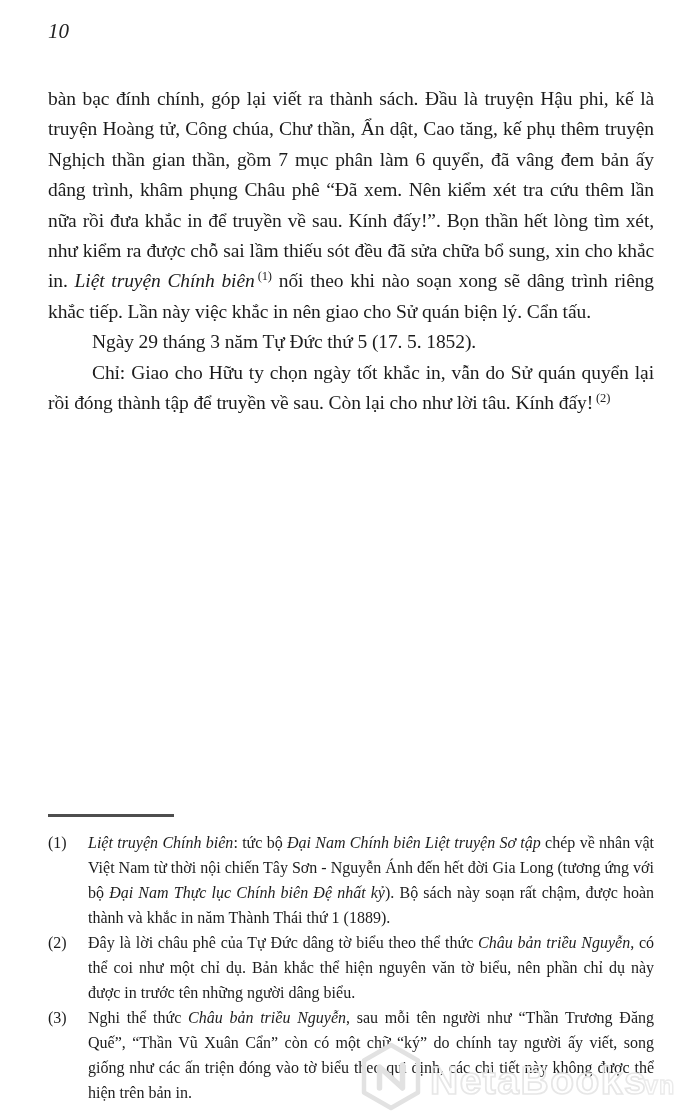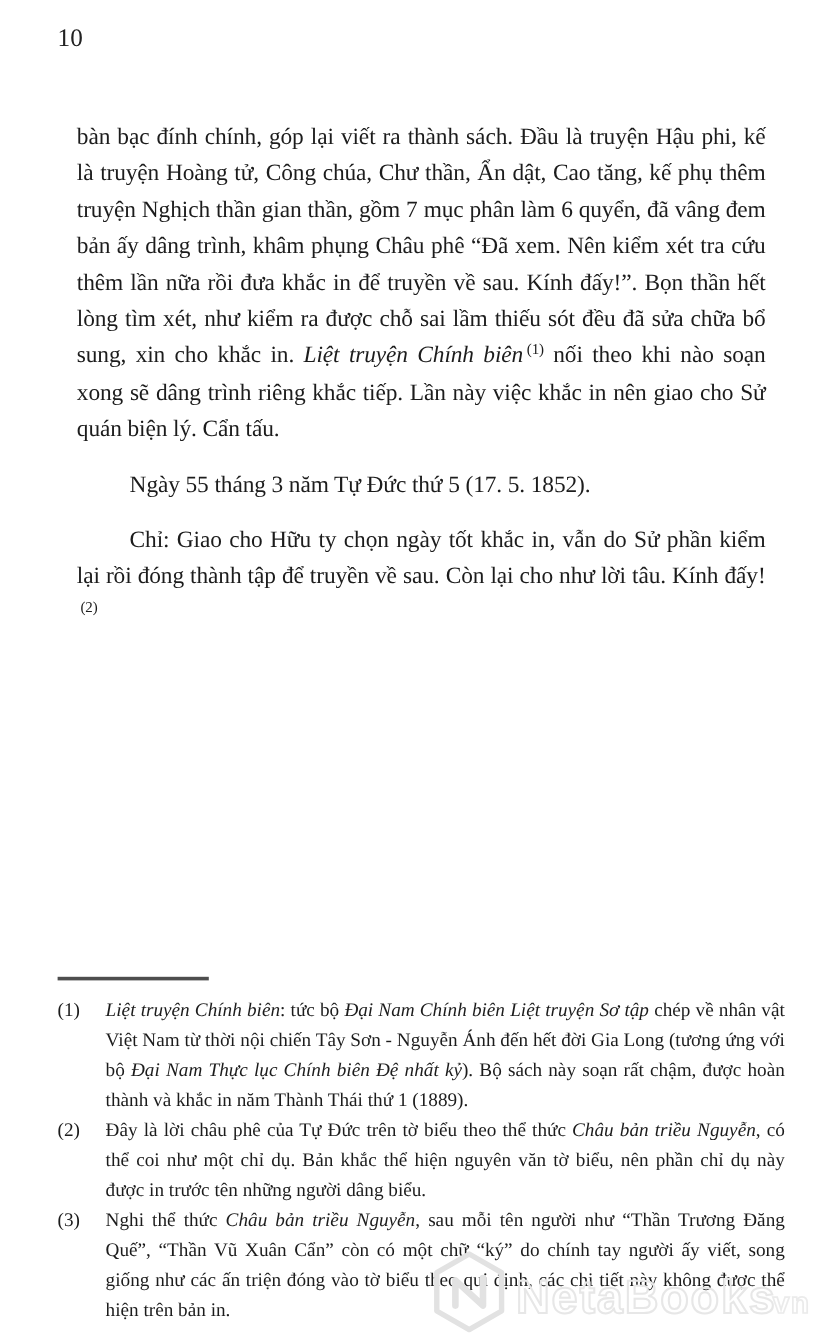--- a/index.html
+++ b/index.html
@@ -6,29 +6,29 @@
   #page{
     position:relative;
     width:700px;height:1120px;
     background:#ffffff;
     color:#1c1c1c;
     font-family:"Liberation Serif",serif;
     overflow:hidden;
   }
   .pageno{
     position:absolute;top:19px;left:48px;
-    font-size:21px;color:#222;
+    font-size:21px;color:#222;font-style:italic;
   }
   .bodytext{
     position:absolute;top:84px;left:48px;width:606px;
     font-size:19.5px;line-height:30.4px;
     text-align:justify;
     letter-spacing:-0.1px;
   }
-  .bodytext p{margin:16px;}
+  .bodytext p{margin:0;}
   .indent{text-indent:44px;}
   .gap-top{margin-top:18px;}
   .it{font-style:italic;}
   .sup{
     font-size:12.5px;
     vertical-align:7px;
     margin-left:3px;
     line-height:0;
   }
   .footnotes{
@@ -56,35 +56,35 @@
 </head>
 <body>
 
 <div id="page">
 
   <div class="pageno">10</div>
 
   <div class="bodytext">
     <p><span>bàn bạc đính chính, góp lại viết ra thành sách. Đầu là truyện Hậu phi, kế là truyện Hoàng tử, Công chúa, Chư thần, Ẩn dật, Cao tăng, kế phụ thêm truyện Nghịch thần gian thần, gồm 7 mục phân làm 6 quyển, đã vâng đem bản ấy dâng trình, khâm phụng Châu phê “Đã xem. Nên kiểm xét tra cứu thêm lần nữa rồi đưa khắc in để truyền về sau. Kính đấy!”. Bọn thần hết lòng tìm xét, như kiểm ra được chỗ sai lầm thiếu sót đều đã sửa chữa bổ sung, xin cho khắc in.</span><span class="it"> Liệt truyện Chính biên</span><sup class="sup">(1)</sup><span> nối theo khi nào soạn xong sẽ dâng trình riêng khắc tiếp. Lần này việc khắc in nên giao cho Sử quán biện lý. Cẩn tấu.</span></p>
 
-    <p class="indent"><span>Ngày 55 tháng 3 năm Tự Đức thứ 5 (17. 5. 1852).</span></p>
+    <p class="indent"><span>Ngày 29 tháng 3 năm Tự Đức thứ 5 (17. 5. 1852).</span></p>
 
-    <p class="indent"><span>Chỉ: Giao cho Hữu ty chọn ngày tốt khắc in, vẫn do Sử phần kiểm lại rồi đóng thành tập để truyền về sau. Còn lại cho như lời tâu. Kính đấy!</span><sup class="sup">(2)</sup></p>
+    <p class="indent"><span>Chỉ: Giao cho Hữu ty chọn ngày tốt khắc in, vẫn do Sử quán quyển lại rồi đóng thành tập để truyền về sau. Còn lại cho như lời tâu. Kính đấy!</span><sup class="sup">(2)</sup></p>
 
   </div>
 
   <div class="footnotes">
     <div class="fn-rule"></div>
 
     <div class="fn">
       <span class="fn-marker">(1)</span><span class="it">Liệt truyện Chính biên</span><span>: tức bộ </span><span class="it">Đại Nam Chính biên Liệt truyện Sơ tập</span><span> chép về nhân vật Việt Nam từ thời nội chiến Tây Sơn - Nguyễn Ánh đến hết đời Gia Long (tương ứng với bộ </span><span class="it">Đại Nam Thực lục Chính biên Đệ nhất kỷ</span><span>). Bộ sách này soạn rất chậm, được hoàn thành và khắc in năm Thành Thái thứ 1 (1889).</span>
     </div>
 
     <div class="fn">
-      <span class="fn-marker">(2)</span><span>Đây là lời châu phê của Tự Đức trên tờ biểu theo thể thức </span><span class="it">Châu bản triều Nguyễn</span><span>, có thể coi như một chỉ dụ. Bản khắc thể hiện nguyên văn tờ biểu, nên phần chỉ dụ này được in trước tên những người dâng biểu.</span>
+      <span class="fn-marker">(2)</span><span>Đây là lời châu phê của Tự Đức dâng tờ biểu theo thể thức </span><span class="it">Châu bản triều Nguyễn</span><span>, có thể coi như một chỉ dụ. Bản khắc thể hiện nguyên văn tờ biểu, nên phần chỉ dụ này được in trước tên những người dâng biểu.</span>
     </div>
 
     <div class="fn">
       <span class="fn-marker">(3)</span><span>Nghi thể thức </span><span class="it">Châu bản triều Nguyễn</span><span>, sau mỗi tên người như “Thần Trương Đăng Quế”, “Thần Vũ Xuân Cẩn” còn có một chữ “ký” do chính tay người ấy viết, song giống như các ấn triện đóng vào tờ biểu theo qui định, các chi tiết này không được thể hiện trên bản in.</span>
     </div>
   </div>
 
   <svg class="watermark" viewBox="0 0 338 74" aria-hidden="true">
     <g stroke="#e2e2e2" fill="none" stroke-linejoin="round" stroke-linecap="round">
       <path d="M33 5 L60 20.5 L60 52.5 L33 68 L6 52.5 L6 20.5 Z" stroke-width="4.5"></path>

